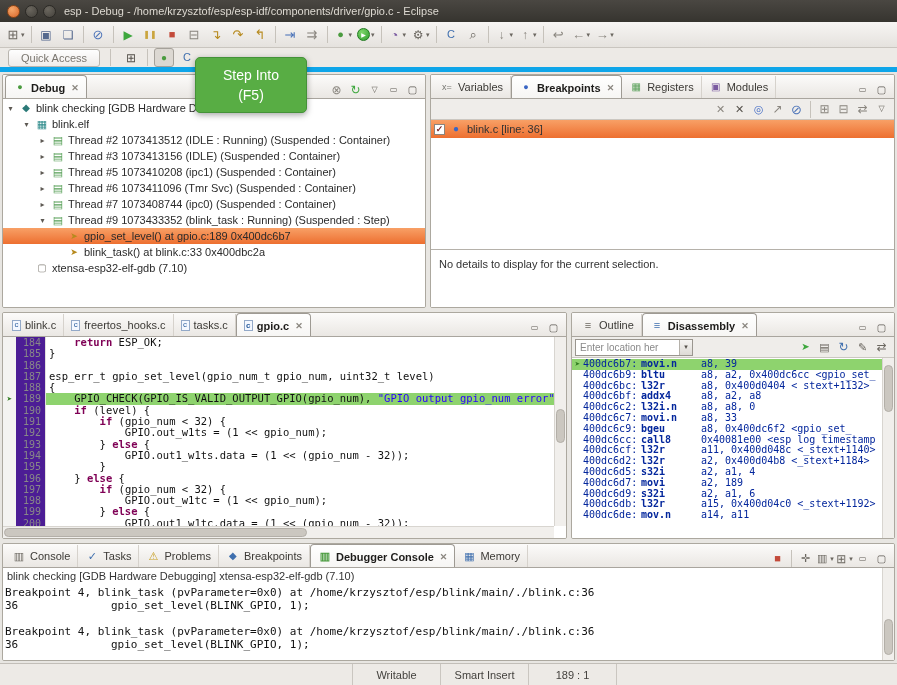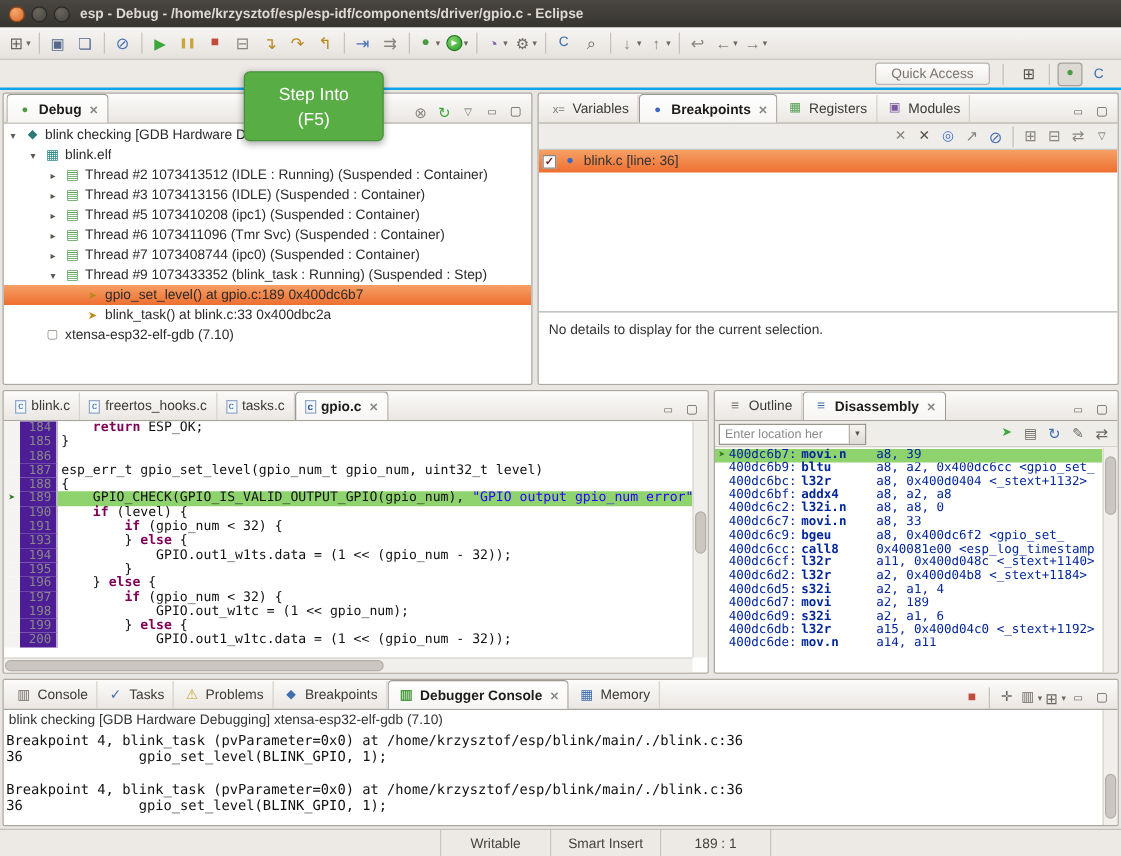--- a/index.html
+++ b/index.html
@@ -5,28 +5,28 @@
   *{box-sizing:border-box;margin:0;padding:0}
   html,body{width:897px;height:685px;overflow:hidden}
   body{font-family:"Liberation Sans",sans-serif;font-size:11px;color:#333;background:#e8e6e2;position:relative}
 
   
   .titlebar{height:22px;background:linear-gradient(#4a4742,#36342f);display:flex;align-items:center;gap:8px;padding:0 7px}
   .winbtns{display:flex;gap:5px;align-items:center}
   .wb{width:13px;height:13px;border-radius:50%;cursor:pointer}
   .wb.close{background:radial-gradient(circle at 35% 30%,#f5a86b,#d9662a);border:1px solid #8f4616}
   .wb.min,.wb.max{background:radial-gradient(circle at 35% 30%,#6b675f,#44413b);border:1px solid #2b2925}
-  .titletext{font-weight:bold;font-size:11px;color:#dedad2;white-space:nowrap;overflow:hidden;text-overflow:ellipsis}
+  .titletext{font-weight:normal;font-size:11px;color:#dedad2;white-space:nowrap;overflow:hidden;text-overflow:ellipsis}
 
   
   .toolbar{height:26px;background:linear-gradient(#f7f5f3,#e5e2de);border-bottom:1px solid #c9c5bf;display:flex;align-items:center;padding:0 4px;gap:1px}
   .tbtn{height:22px;min-width:21px;display:inline-flex;align-items:center;justify-content:center;border-radius:3px;padding:0 2px;cursor:pointer}
   .dd{font-size:7px;color:#6b6760;margin-left:1px}
   .tsep{width:1px;height:17px;background:#c6c2bb;margin:0 3px;flex:none}
-  .row2{height:24px;background:#edeae6;border-bottom:2px solid #0ea5e9;display:flex;align-items:center;justify-content:flex-end;padding:0 8px;gap:7px}
+  .row2{height:24px;background:#edeae6;border-bottom:5px solid #0ea5e9;display:flex;align-items:center;padding:0 8px;gap:7px}
   .quick-access{font-family:inherit;font-size:11px;color:#7a766f;background:linear-gradient(#fefefe,#efecea);border:1px solid #b9b5ae;border-radius:3px;padding:2px 12px;cursor:pointer}
   .pbar{display:flex;align-items:center;gap:3px}
   .pbtn{width:20px;height:19px;display:inline-flex;align-items:center;justify-content:center;border-radius:3px;border:1px solid transparent;cursor:pointer}
   .pbtn.active{background:#dcd8d2;border-color:#a5a19a}
 
   .gic{display:inline-flex;align-items:center;justify-content:center;width:14px;line-height:1;flex:none}
   .run-circ{width:13px;height:13px;border-radius:50%;background:radial-gradient(circle at 35% 30%,#7ed66a,#2f9e2f);border:1px solid #1f7a1f;color:#fff;font-size:6px;display:inline-flex;align-items:center;justify-content:center}
   .ficon{width:9px;height:11px;background:#f4f8ff;border:1px solid #93a9c8;font-size:8px;color:#2b5e9e;display:inline-flex;align-items:center;justify-content:center}
 
   
@@ -462,20 +462,25 @@
             </div>
             <div class="codeline">
               <span class="lmark"></span>
               <span class="lnum">190</span>
               <span class="lcode"><span class="tok-p">    </span><span class="tok-k">if</span><span class="tok-p"> (level) {</span></span>
             </div>
             <div class="codeline">
               <span class="lmark"></span>
               <span class="lnum">191</span>
               <span class="lcode"><span class="tok-p">        </span><span class="tok-k">if</span><span class="tok-p"> (gpio_num &lt; 32) {</span></span>
+            </div>
+            <div class="codeline">
+              <span class="lmark"></span>
+              <span class="lnum">192</span>
+              <span class="lcode"><span class="tok-p">            GPIO.out_w1ts = (1 &lt;&lt; gpio_num);</span></span>
             </div>
             <div class="codeline">
               <span class="lmark"></span>
               <span class="lnum">193</span>
               <span class="lcode"><span class="tok-p">        } </span><span class="tok-k">else</span><span class="tok-p"> {</span></span>
             </div>
             <div class="codeline">
               <span class="lmark"></span>
               <span class="lnum">194</span>
               <span class="lcode"><span class="tok-p">            GPIO.out1_w1ts.data = (1 &lt;&lt; (gpio_num - 32));</span></span>

